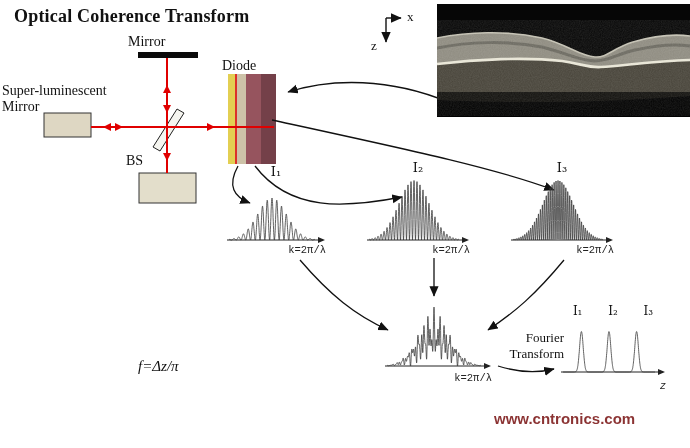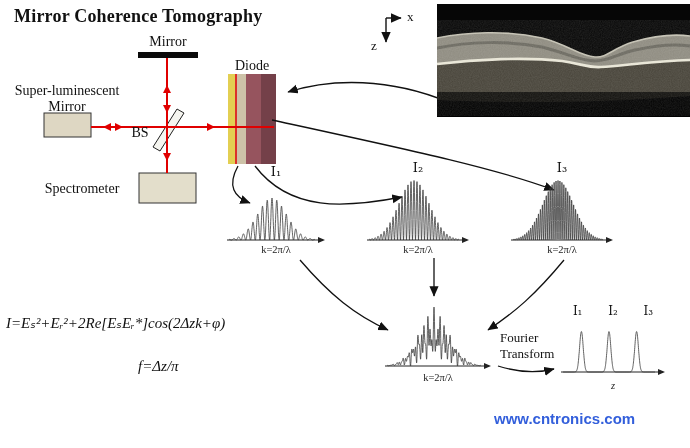--- a/index.html
+++ b/index.html
@@ -1,24 +1,24 @@
 <!DOCTYPE html>
 <html><head>
 <meta charset="utf-8">
 <style>
   html,body{margin:0;padding:0;background:#fff}
   .stage{position:relative;width:690px;height:448px;background:#ffffff;overflow:hidden;
          font-family:"Liberation Serif","DejaVu Serif",serif;color:#111}
   .abs{position:absolute}
   .title{font-size:18px;font-weight:700;letter-spacing:.2px}
-  .lbl{font-size:14px;line-height:1.15;text-align:center}
-  .axislbl{font-size:10.5px;text-align:center;font-family:Liberation Serif, serif;color:#222}
+  .lbl{font-size:14px;line-height:1.15;text-align:left}
+  .axislbl{font-size:10.5px;text-align:right;font-family:Liberation Mono, monospace;color:#222}
   .plotlbl{font-size:13px;text-align:center;font-family:"DejaVu Serif","Liberation Serif",serif;color:#111}
   .eq{font-style:italic;font-size:15px;font-family:"Liberation Serif","DejaVu Sans",serif;color:#111}
-  .ft{font-size:13px;text-align:left;line-height:1.25}
+  .ft{font-size:13px;text-align:right;line-height:1.25}
   .coord{font-size:13px;color:#111}
   .watermark{font-family:"Liberation Sans","DejaVu Sans",sans-serif;font-weight:700;font-size:15px;opacity:.9}
   .credit{font-family:"Liberation Sans","DejaVu Sans",sans-serif;font-size:11px;color:#333}
   .peaklbls{display:flex;justify-content:space-around;font-family:"DejaVu Serif",serif;font-size:12px}
   svg{display:block}
 </style>
 </head>
 <body>
 
 <div class="stage">
@@ -90,30 +90,29 @@
 
     <path d="M0,34 C30,28 70,26 105,34 C130,40 142,52 158,53 C170,54 176,44 196,38 C220,31 238,30 253,32" fill="none" stroke="#c3c0b2" stroke-width="1.6"></path>
 
     <path d="M0,44 C30,38 70,36 105,43 C130,49 142,57 158,57 C172,57 180,50 198,46 C220,41 240,40 253,42" fill="none" stroke="#6b6960" stroke-width="3"></path>
 
     <path d="M0,60 C40,55 90,53 125,57 C145,60 152,64 164,63 C185,62 215,57 253,56" fill="none" stroke="#e8e5d6" stroke-width="2.6"></path>
     <rect x="0" y="88" width="253" height="25" fill="#000" opacity="0.75"></rect>
     <rect x="0" y="24" width="253" height="80" filter="url(#speckle)" opacity="0.45"></rect>
   </svg>
 
-  <div class="abs title" style="left:14px;top:6px;width:340px">Mirror Coherence Tomography</div>
+  <div class="abs title" style="left:14px;top:6px;width:340px">Optical Coherence Transform</div>
 
   <div class="abs coord" style="left:407px;top:9px">x</div>
   <div class="abs coord" style="left:371px;top:38px">z</div>
 
   <div class="abs lbl" style="left:128px;top:34px;width:80px">Mirror</div>
   <div class="abs lbl" style="left:222px;top:58px;width:60px">Diode</div>
   <div class="abs lbl" style="left:2px;top:83px;width:130px">Super-luminescent Mirror</div>
-  <div class="abs lbl" style="left:126px;top:125px;width:28px">BS</div>
-  <div class="abs lbl" style="left:30px;top:181px;width:104px">Spectrometer</div>
+  <div class="abs lbl" style="left:126px;top:153px;width:28px">BS</div>
 
   <div class="abs plotlbl" style="left:226px;top:164px;width:100px">I₁</div>
   <svg class="abs" style="left:226px;top:178px" width="100" height="70">
       <line x1="1" y1="62" x2="97" y2="62" stroke="#222" stroke-width="1"></line>
       <polygon points="92,59 99,62 92,65" fill="#222"></polygon>
       <path d="M3.0,61.4L3.1,61.4L3.3,61.4L3.4,61.4L3.6,61.5L3.7,61.5L3.9,61.5L4.0,61.6L4.1,61.6L4.3,61.7L4.4,61.7L4.6,61.8L4.7,61.9L4.9,61.9L5.0,61.9L5.2,62.0L5.3,62.0L5.4,62.0L5.6,62.0L5.7,62.0L5.9,61.9L6.0,61.8L6.2,61.8L6.3,61.7L6.4,61.6L6.6,61.4L6.7,61.3L6.9,61.2L7.0,61.1L7.2,61.0L7.3,60.9L7.4,60.8L7.6,60.7L7.7,60.6L7.9,60.6L8.0,60.6L8.2,60.6L8.3,60.7L8.4,60.7L8.6,60.8L8.7,60.9L8.9,61.1L9.0,61.2L9.2,61.3L9.3,61.5L9.4,61.6L9.6,61.7L9.7,61.8L9.9,61.9L10.0,62.0L10.2,62.0L10.3,62.0L10.5,61.9L10.6,61.8L10.7,61.7L10.9,61.5L11.0,61.3L11.2,61.1L11.3,60.8L11.5,60.6L11.6,60.3L11.7,60.0L11.9,59.7L12.0,59.5L12.2,59.3L12.3,59.1L12.5,59.0L12.6,58.9L12.7,58.9L12.9,58.9L13.0,59.0L13.2,59.2L13.3,59.3L13.5,59.6L13.6,59.9L13.8,60.2L13.9,60.5L14.0,60.8L14.2,61.1L14.3,61.4L14.5,61.6L14.6,61.8L14.8,61.9L14.9,62.0L15.0,62.0L15.2,61.9L15.3,61.7L15.5,61.5L15.6,61.1L15.8,60.7L15.9,60.3L16.0,59.7L16.2,59.2L16.3,58.7L16.5,58.1L16.6,57.6L16.8,57.1L16.9,56.7L17.0,56.3L17.2,56.0L17.3,55.9L17.5,55.8L17.6,55.8L17.8,56.0L17.9,56.3L18.0,56.6L18.2,57.1L18.3,57.6L18.5,58.2L18.6,58.8L18.8,59.4L18.9,60.0L19.1,60.6L19.2,61.1L19.3,61.5L19.5,61.8L19.6,62.0L19.8,62.0L19.9,61.9L20.1,61.6L20.2,61.2L20.3,60.6L20.5,59.9L20.6,59.1L20.8,58.1L20.9,57.2L21.1,56.2L21.2,55.2L21.3,54.2L21.5,53.3L21.6,52.5L21.8,51.9L21.9,51.4L22.1,51.0L22.2,50.9L22.4,50.9L22.5,51.2L22.6,51.6L22.8,52.3L22.9,53.0L23.1,54.0L23.2,55.0L23.4,56.1L23.5,57.2L23.6,58.3L23.8,59.3L23.9,60.2L24.1,60.9L24.2,61.5L24.4,61.9L24.5,62.0L24.6,61.9L24.8,61.5L24.9,60.8L25.1,60.0L25.2,58.8L25.4,57.5L25.5,56.1L25.6,54.5L25.8,52.9L25.9,51.3L26.1,49.7L26.2,48.2L26.4,46.9L26.5,45.8L26.7,44.9L26.8,44.3L26.9,44.1L27.1,44.1L27.2,44.5L27.4,45.1L27.5,46.1L27.7,47.3L27.8,48.8L27.9,50.4L28.1,52.1L28.2,53.8L28.4,55.6L28.5,57.2L28.7,58.7L28.8,60.0L28.9,61.0L29.1,61.7L29.2,62.0L29.4,61.9L29.5,61.5L29.7,60.6L29.8,59.4L29.9,57.8L30.1,56.0L30.2,53.9L30.4,51.6L30.5,49.3L30.7,46.9L30.8,44.6L30.9,42.4L31.1,40.4L31.2,38.7L31.4,37.4L31.5,36.5L31.7,36.0L31.8,36.0L32.0,36.5L32.1,37.4L32.2,38.7L32.4,40.4L32.5,42.4L32.7,44.7L32.8,47.1L33.0,49.7L33.1,52.2L33.2,54.6L33.4,56.8L33.5,58.7L33.7,60.2L33.8,61.3L34.0,61.9L34.1,62.0L34.2,61.5L34.4,60.5L34.5,59.1L34.7,57.1L34.8,54.7L35.0,52.0L35.1,49.1L35.3,46.0L35.4,42.8L35.5,39.8L35.7,36.9L35.8,34.2L36.0,32.0L36.1,30.2L36.3,28.9L36.4,28.2L36.5,28.1L36.7,28.6L36.8,29.6L37.0,31.3L37.1,33.4L37.3,36.0L37.4,38.9L37.5,42.0L37.7,45.3L37.8,48.5L38.0,51.6L38.1,54.5L38.3,57.1L38.4,59.1L38.5,60.7L38.7,61.7L38.8,62.0L39.0,61.7L39.1,60.7L39.3,59.1L39.4,56.9L39.5,54.1L39.7,51.0L39.8,47.6L40.0,43.9L40.1,40.2L40.3,36.5L40.4,33.1L40.6,29.9L40.7,27.2L40.8,25.0L41.0,23.4L41.1,22.4L41.3,22.2L41.4,22.6L41.6,23.8L41.7,25.6L41.8,28.0L42.0,30.9L42.1,34.3L42.3,37.9L42.4,41.6L42.6,45.4L42.7,49.1L42.8,52.5L43.0,55.5L43.1,58.1L43.3,60.0L43.4,61.4L43.6,62.0L43.7,61.8L43.9,61.0L44.0,59.4L44.1,57.2L44.3,54.4L44.4,51.2L44.6,47.6L44.7,43.7L44.9,39.7L45.0,35.8L45.1,32.1L45.3,28.7L45.4,25.7L45.6,23.3L45.7,21.5L45.9,20.4L46.0,20.0L46.1,20.4L46.3,21.5L46.4,23.3L46.6,25.7L46.7,28.7L46.9,32.1L47.0,35.8L47.1,39.7L47.3,43.7L47.4,47.6L47.6,51.2L47.7,54.4L47.9,57.2L48.0,59.4L48.1,61.0L48.3,61.8L48.4,62.0L48.6,61.4L48.7,60.0L48.9,58.1L49.0,55.5L49.2,52.5L49.3,49.1L49.4,45.4L49.6,41.6L49.7,37.9L49.9,34.3L50.0,30.9L50.2,28.0L50.3,25.6L50.4,23.8L50.6,22.6L50.7,22.2L50.9,22.4L51.0,23.4L51.2,25.0L51.3,27.2L51.4,29.9L51.6,33.1L51.7,36.5L51.9,40.2L52.0,43.9L52.2,47.6L52.3,51.0L52.4,54.1L52.6,56.9L52.7,59.1L52.9,60.7L53.0,61.7L53.2,62.0L53.3,61.7L53.5,60.7L53.6,59.1L53.7,57.1L53.9,54.5L54.0,51.6L54.2,48.5L54.3,45.3L54.5,42.0L54.6,38.9L54.7,36.0L54.9,33.4L55.0,31.3L55.2,29.6L55.3,28.6L55.5,28.1L55.6,28.2L55.7,28.9L55.9,30.2L56.0,32.0L56.2,34.2L56.3,36.9L56.5,39.8L56.6,42.8L56.8,46.0L56.9,49.1L57.0,52.0L57.2,54.7L57.3,57.1L57.5,59.1L57.6,60.5L57.8,61.5L57.9,62.0L58.0,61.9L58.2,61.3L58.3,60.2L58.5,58.7L58.6,56.8L58.8,54.6L58.9,52.2L59.0,49.7L59.2,47.1L59.3,44.7L59.5,42.4L59.6,40.4L59.8,38.7L59.9,37.4L60.0,36.5L60.2,36.0L60.3,36.0L60.5,36.5L60.6,37.4L60.8,38.7L60.9,40.4L61.1,42.4L61.2,44.6L61.3,46.9L61.5,49.3L61.6,51.6L61.8,53.9L61.9,56.0L62.1,57.8L62.2,59.4L62.3,60.6L62.5,61.5L62.6,61.9L62.8,62.0L62.9,61.7L63.1,61.0L63.2,60.0L63.3,58.7L63.5,57.2L63.6,55.6L63.8,53.8L63.9,52.1L64.1,50.4L64.2,48.8L64.3,47.3L64.5,46.1L64.6,45.1L64.8,44.5L64.9,44.1L65.1,44.1L65.2,44.3L65.3,44.9L65.5,45.8L65.6,46.9L65.8,48.2L65.9,49.7L66.1,51.3L66.2,52.9L66.4,54.5L66.5,56.1L66.6,57.5L66.8,58.8L66.9,60.0L67.1,60.8L67.2,61.5L67.4,61.9L67.5,62.0L67.6,61.9L67.8,61.5L67.9,60.9L68.1,60.2L68.2,59.3L68.4,58.3L68.5,57.2L68.6,56.1L68.8,55.0L68.9,54.0L69.1,53.0L69.2,52.3L69.4,51.6L69.5,51.2L69.7,50.9L69.8,50.9L69.9,51.0L70.1,51.4L70.2,51.9L70.4,52.5L70.5,53.3L70.7,54.2L70.8,55.2L70.9,56.2L71.1,57.2L71.2,58.1L71.4,59.1L71.5,59.9L71.7,60.6L71.8,61.2L71.9,61.6L72.1,61.9L72.2,62.0L72.4,62.0L72.5,61.8L72.7,61.5L72.8,61.1L72.9,60.6L73.1,60.0L73.2,59.4L73.4,58.8L73.5,58.2L73.7,57.6L73.8,57.1L74.0,56.6L74.1,56.3L74.2,56.0L74.4,55.8L74.5,55.8L74.7,55.9L74.8,56.0L75.0,56.3L75.1,56.7L75.2,57.1L75.4,57.6L75.5,58.1L75.7,58.7L75.8,59.2L76.0,59.7L76.1,60.3L76.2,60.7L76.4,61.1L76.5,61.5L76.7,61.7L76.8,61.9L77.0,62.0L77.1,62.0L77.2,61.9L77.4,61.8L77.5,61.6L77.7,61.4L77.8,61.1L78.0,60.8L78.1,60.5L78.3,60.2L78.4,59.9L78.5,59.6L78.7,59.3L78.8,59.2L79.0,59.0L79.1,58.9L79.3,58.9L79.4,58.9L79.5,59.0L79.7,59.1L79.8,59.3L80.0,59.5L80.1,59.7L80.3,60.0L80.4,60.3L80.5,60.6L80.7,60.8L80.8,61.1L81.0,61.3L81.1,61.5L81.3,61.7L81.4,61.8L81.5,61.9L81.7,62.0L81.8,62.0L82.0,62.0L82.1,61.9L82.3,61.8L82.4,61.7L82.5,61.6L82.7,61.5L82.8,61.3L83.0,61.2L83.1,61.1L83.3,60.9L83.4,60.8L83.6,60.7L83.7,60.7L83.8,60.6L84.0,60.6L84.1,60.6L84.3,60.6L84.4,60.7L84.6,60.8L84.7,60.9L84.8,61.0L85.0,61.1L85.1,61.2L85.3,61.3L85.4,61.4L85.6,61.6L85.7,61.7L85.8,61.8L86.0,61.8L86.1,61.9L86.3,62.0L86.4,62.0L86.6,62.0L86.7,62.0L86.8,62.0L87.0,61.9L87.1,61.9L87.3,61.9L87.4,61.8L87.6,61.7L87.7,61.7L87.9,61.6L88.0,61.6L88.1,61.5L88.3,61.5L88.4,61.5L88.6,61.4L88.7,61.4L88.9,61.4L89.0,61.4" stroke="#3a3a3a" stroke-width="0.8" fill="none"></path>
     </svg>
   <div class="abs axislbl" style="left:226px;top:244px;width:100px">k=2π/λ</div>
 
   <div class="abs plotlbl" style="left:366px;top:160px;width:104px">I₂</div>
@@ -144,18 +143,17 @@
     <span>I₂</span>
     <span>I₃</span>
   </div>
   <svg class="abs" style="left:560px;top:320px" width="106" height="60">
       <line x1="1" y1="52" x2="103" y2="52" stroke="#222" stroke-width="1"></line>
       <polygon points="98,49 105,52 98,55" fill="#222"></polygon>
       <path d="M3.0,52.0L3.2,52.0L3.3,52.0L3.5,52.0L3.6,52.0L3.8,52.0L3.9,52.0L4.1,52.0L4.2,52.0L4.4,52.0L4.5,52.0L4.7,52.0L4.8,52.0L5.0,52.0L5.1,52.0L5.3,52.0L5.5,52.0L5.6,52.0L5.8,52.0L5.9,52.0L6.1,52.0L6.2,52.0L6.4,52.0L6.5,52.0L6.7,52.0L6.8,52.0L7.0,52.0L7.1,52.0L7.3,52.0L7.4,52.0L7.6,52.0L7.8,52.0L7.9,52.0L8.1,52.0L8.2,52.0L8.4,52.0L8.5,52.0L8.7,52.0L8.8,52.0L9.0,52.0L9.1,52.0L9.3,52.0L9.4,52.0L9.6,52.0L9.7,52.0L9.9,52.0L10.1,52.0L10.2,52.0L10.4,52.0L10.5,52.0L10.7,52.0L10.8,52.0L11.0,52.0L11.1,52.0L11.3,52.0L11.4,52.0L11.6,52.0L11.7,52.0L11.9,52.0L12.0,52.0L12.2,52.0L12.4,52.0L12.5,52.0L12.7,52.0L12.8,52.0L13.0,52.0L13.1,52.0L13.3,52.0L13.4,52.0L13.6,52.0L13.7,52.0L13.9,52.0L14.0,52.0L14.2,52.0L14.3,52.0L14.5,52.0L14.7,52.0L14.8,51.9L15.0,51.9L15.1,51.9L15.3,51.8L15.4,51.8L15.6,51.7L15.7,51.7L15.9,51.6L16.0,51.4L16.2,51.3L16.3,51.1L16.5,50.8L16.6,50.6L16.8,50.2L17.0,49.8L17.1,49.3L17.3,48.8L17.4,48.1L17.6,47.4L17.7,46.5L17.9,45.6L18.0,44.5L18.2,43.2L18.3,41.9L18.5,40.4L18.6,38.9L18.8,37.2L18.9,35.4L19.1,33.5L19.3,31.5L19.4,29.5L19.6,27.4L19.7,25.4L19.9,23.4L20.0,21.4L20.2,19.6L20.3,17.9L20.5,16.3L20.6,14.9L20.8,13.7L20.9,12.8L21.1,12.1L21.2,11.7L21.4,11.5L21.6,11.7L21.7,12.1L21.9,12.8L22.0,13.7L22.2,14.9L22.3,16.3L22.5,17.9L22.6,19.6L22.8,21.4L22.9,23.4L23.1,25.4L23.2,27.4L23.4,29.5L23.5,31.5L23.7,33.5L23.9,35.4L24.0,37.2L24.2,38.9L24.3,40.4L24.5,41.9L24.6,43.2L24.8,44.5L24.9,45.6L25.1,46.5L25.2,47.4L25.4,48.1L25.5,48.8L25.7,49.3L25.8,49.8L26.0,50.2L26.2,50.6L26.3,50.8L26.5,51.1L26.6,51.3L26.8,51.4L26.9,51.6L27.1,51.7L27.2,51.7L27.4,51.8L27.5,51.8L27.7,51.9L27.8,51.9L28.0,51.9L28.1,52.0L28.3,52.0L28.5,52.0L28.6,52.0L28.8,52.0L28.9,52.0L29.1,52.0L29.2,52.0L29.4,52.0L29.5,52.0L29.7,52.0L29.8,52.0L30.0,52.0L30.1,52.0L30.3,52.0L30.4,52.0L30.6,52.0L30.8,52.0L30.9,52.0L31.1,52.0L31.2,52.0L31.4,52.0L31.5,52.0L31.7,52.0L31.8,52.0L32.0,52.0L32.1,52.0L32.3,52.0L32.4,52.0L32.6,52.0L32.7,52.0L32.9,52.0L33.1,52.0L33.2,52.0L33.4,52.0L33.5,52.0L33.7,52.0L33.8,52.0L34.0,52.0L34.1,52.0L34.3,52.0L34.4,52.0L34.6,52.0L34.7,52.0L34.9,52.0L35.0,52.0L35.2,52.0L35.4,52.0L35.5,52.0L35.7,52.0L35.8,52.0L36.0,52.0L36.1,52.0L36.3,52.0L36.4,52.0L36.6,52.0L36.7,52.0L36.9,52.0L37.0,52.0L37.2,52.0L37.3,52.0L37.5,52.0L37.7,52.0L37.8,52.0L38.0,52.0L38.1,52.0L38.3,52.0L38.4,52.0L38.6,52.0L38.7,52.0L38.9,52.0L39.0,52.0L39.2,52.0L39.3,52.0L39.5,52.0L39.6,52.0L39.8,52.0L40.0,52.0L40.1,52.0L40.3,52.0L40.4,52.0L40.6,52.0L40.7,52.0L40.9,52.0L41.0,52.0L41.2,52.0L41.3,52.0L41.5,52.0L41.6,52.0L41.8,52.0L41.9,52.0L42.1,52.0L42.3,52.0L42.4,51.9L42.6,51.9L42.7,51.9L42.9,51.8L43.0,51.8L43.2,51.7L43.3,51.7L43.5,51.6L43.6,51.4L43.8,51.3L43.9,51.1L44.1,50.8L44.2,50.6L44.4,50.2L44.6,49.8L44.7,49.3L44.9,48.8L45.0,48.1L45.2,47.4L45.3,46.5L45.5,45.6L45.6,44.5L45.8,43.2L45.9,41.9L46.1,40.4L46.2,38.9L46.4,37.2L46.5,35.4L46.7,33.5L46.9,31.5L47.0,29.5L47.2,27.4L47.3,25.4L47.5,23.4L47.6,21.4L47.8,19.6L47.9,17.9L48.1,16.3L48.2,14.9L48.4,13.7L48.5,12.8L48.7,12.1L48.8,11.7L49.0,11.5L49.2,11.7L49.3,12.1L49.5,12.8L49.6,13.7L49.8,14.9L49.9,16.3L50.1,17.9L50.2,19.6L50.4,21.4L50.5,23.4L50.7,25.4L50.8,27.4L51.0,29.5L51.1,31.5L51.3,33.5L51.5,35.4L51.6,37.2L51.8,38.9L51.9,40.4L52.1,41.9L52.2,43.2L52.4,44.5L52.5,45.6L52.7,46.5L52.8,47.4L53.0,48.1L53.1,48.8L53.3,49.3L53.4,49.8L53.6,50.2L53.8,50.6L53.9,50.8L54.1,51.1L54.2,51.3L54.4,51.4L54.5,51.6L54.7,51.7L54.8,51.7L55.0,51.8L55.1,51.8L55.3,51.9L55.4,51.9L55.6,51.9L55.7,52.0L55.9,52.0L56.1,52.0L56.2,52.0L56.4,52.0L56.5,52.0L56.7,52.0L56.8,52.0L57.0,52.0L57.1,52.0L57.3,52.0L57.4,52.0L57.6,52.0L57.7,52.0L57.9,52.0L58.0,52.0L58.2,52.0L58.4,52.0L58.5,52.0L58.7,52.0L58.8,52.0L59.0,52.0L59.1,52.0L59.3,52.0L59.4,52.0L59.6,52.0L59.7,52.0L59.9,52.0L60.0,52.0L60.2,52.0L60.3,52.0L60.5,52.0L60.7,52.0L60.8,52.0L61.0,52.0L61.1,52.0L61.3,52.0L61.4,52.0L61.6,52.0L61.7,52.0L61.9,52.0L62.0,52.0L62.2,52.0L62.3,52.0L62.5,52.0L62.6,52.0L62.8,52.0L63.0,52.0L63.1,52.0L63.3,52.0L63.4,52.0L63.6,52.0L63.7,52.0L63.9,52.0L64.0,52.0L64.2,52.0L64.3,52.0L64.5,52.0L64.6,52.0L64.8,52.0L64.9,52.0L65.1,52.0L65.3,52.0L65.4,52.0L65.6,52.0L65.7,52.0L65.9,52.0L66.0,52.0L66.2,52.0L66.3,52.0L66.5,52.0L66.6,52.0L66.8,52.0L66.9,52.0L67.1,52.0L67.2,52.0L67.4,52.0L67.6,52.0L67.7,52.0L67.9,52.0L68.0,52.0L68.2,52.0L68.3,52.0L68.5,52.0L68.6,52.0L68.8,52.0L68.9,52.0L69.1,52.0L69.2,52.0L69.4,52.0L69.5,52.0L69.7,52.0L69.9,52.0L70.0,51.9L70.2,51.9L70.3,51.9L70.5,51.8L70.6,51.8L70.8,51.7L70.9,51.7L71.1,51.6L71.2,51.4L71.4,51.3L71.5,51.1L71.7,50.8L71.8,50.6L72.0,50.2L72.2,49.8L72.3,49.3L72.5,48.8L72.6,48.1L72.8,47.4L72.9,46.5L73.1,45.6L73.2,44.5L73.4,43.2L73.5,41.9L73.7,40.4L73.8,38.9L74.0,37.2L74.1,35.4L74.3,33.5L74.5,31.5L74.6,29.5L74.8,27.4L74.9,25.4L75.1,23.4L75.2,21.4L75.4,19.6L75.5,17.9L75.7,16.3L75.8,14.9L76.0,13.7L76.1,12.8L76.3,12.1L76.4,11.7L76.6,11.5L76.8,11.7L76.9,12.1L77.1,12.8L77.2,13.7L77.4,14.9L77.5,16.3L77.7,17.9L77.8,19.6L78.0,21.4L78.1,23.4L78.3,25.4L78.4,27.4L78.6,29.5L78.7,31.5L78.9,33.5L79.1,35.4L79.2,37.2L79.4,38.9L79.5,40.4L79.7,41.9L79.8,43.2L80.0,44.5L80.1,45.6L80.3,46.5L80.4,47.4L80.6,48.1L80.7,48.8L80.9,49.3L81.0,49.8L81.2,50.2L81.4,50.6L81.5,50.8L81.7,51.1L81.8,51.3L82.0,51.4L82.1,51.6L82.3,51.7L82.4,51.7L82.6,51.8L82.7,51.8L82.9,51.9L83.0,51.9L83.2,51.9L83.3,52.0L83.5,52.0L83.7,52.0L83.8,52.0L84.0,52.0L84.1,52.0L84.3,52.0L84.4,52.0L84.6,52.0L84.7,52.0L84.9,52.0L85.0,52.0L85.2,52.0L85.3,52.0L85.5,52.0L85.6,52.0L85.8,52.0L86.0,52.0L86.1,52.0L86.3,52.0L86.4,52.0L86.6,52.0L86.7,52.0L86.9,52.0L87.0,52.0L87.2,52.0L87.3,52.0L87.5,52.0L87.6,52.0L87.8,52.0L87.9,52.0L88.1,52.0L88.3,52.0L88.4,52.0L88.6,52.0L88.7,52.0L88.9,52.0L89.0,52.0L89.2,52.0L89.3,52.0L89.5,52.0L89.6,52.0L89.8,52.0L89.9,52.0L90.1,52.0L90.2,52.0L90.4,52.0L90.6,52.0L90.7,52.0L90.9,52.0L91.0,52.0L91.2,52.0L91.3,52.0L91.5,52.0L91.6,52.0L91.8,52.0L91.9,52.0L92.1,52.0L92.2,52.0L92.4,52.0L92.5,52.0L92.7,52.0L92.9,52.0L93.0,52.0L93.2,52.0L93.3,52.0L93.5,52.0L93.6,52.0L93.8,52.0L93.9,52.0L94.1,52.0L94.2,52.0L94.4,52.0L94.5,52.0L94.7,52.0L94.8,52.0L95.0,52.0" stroke="#3a3a3a" stroke-width="0.8" fill="none"></path>
     </svg>
   <div class="abs axislbl" style="left:560px;top:380px;width:106px;font-style:italic">z</div>
 
-  <div class="abs eq" style="left:6px;top:314px;width:340px">I=Eₛ²+Eᵣ²+2Re[EₛEᵣ*]cos(2Δzk+φ)</div>
   <div class="abs eq" style="left:138px;top:358px">f=Δz/π</div>
   <div class="abs ft" style="left:500px;top:330px;width:64px">Fourier Transform</div>
 
-  <div class="abs watermark" style="left: 494px; top: 410px; color: #1d4ed8;">www.cntronics.com</div>
+  <div class="abs watermark" style="left: 494px; top: 410px; color: #7f1d1d;">www.cntronics.com</div>
 </div>
 
 </body></html>

